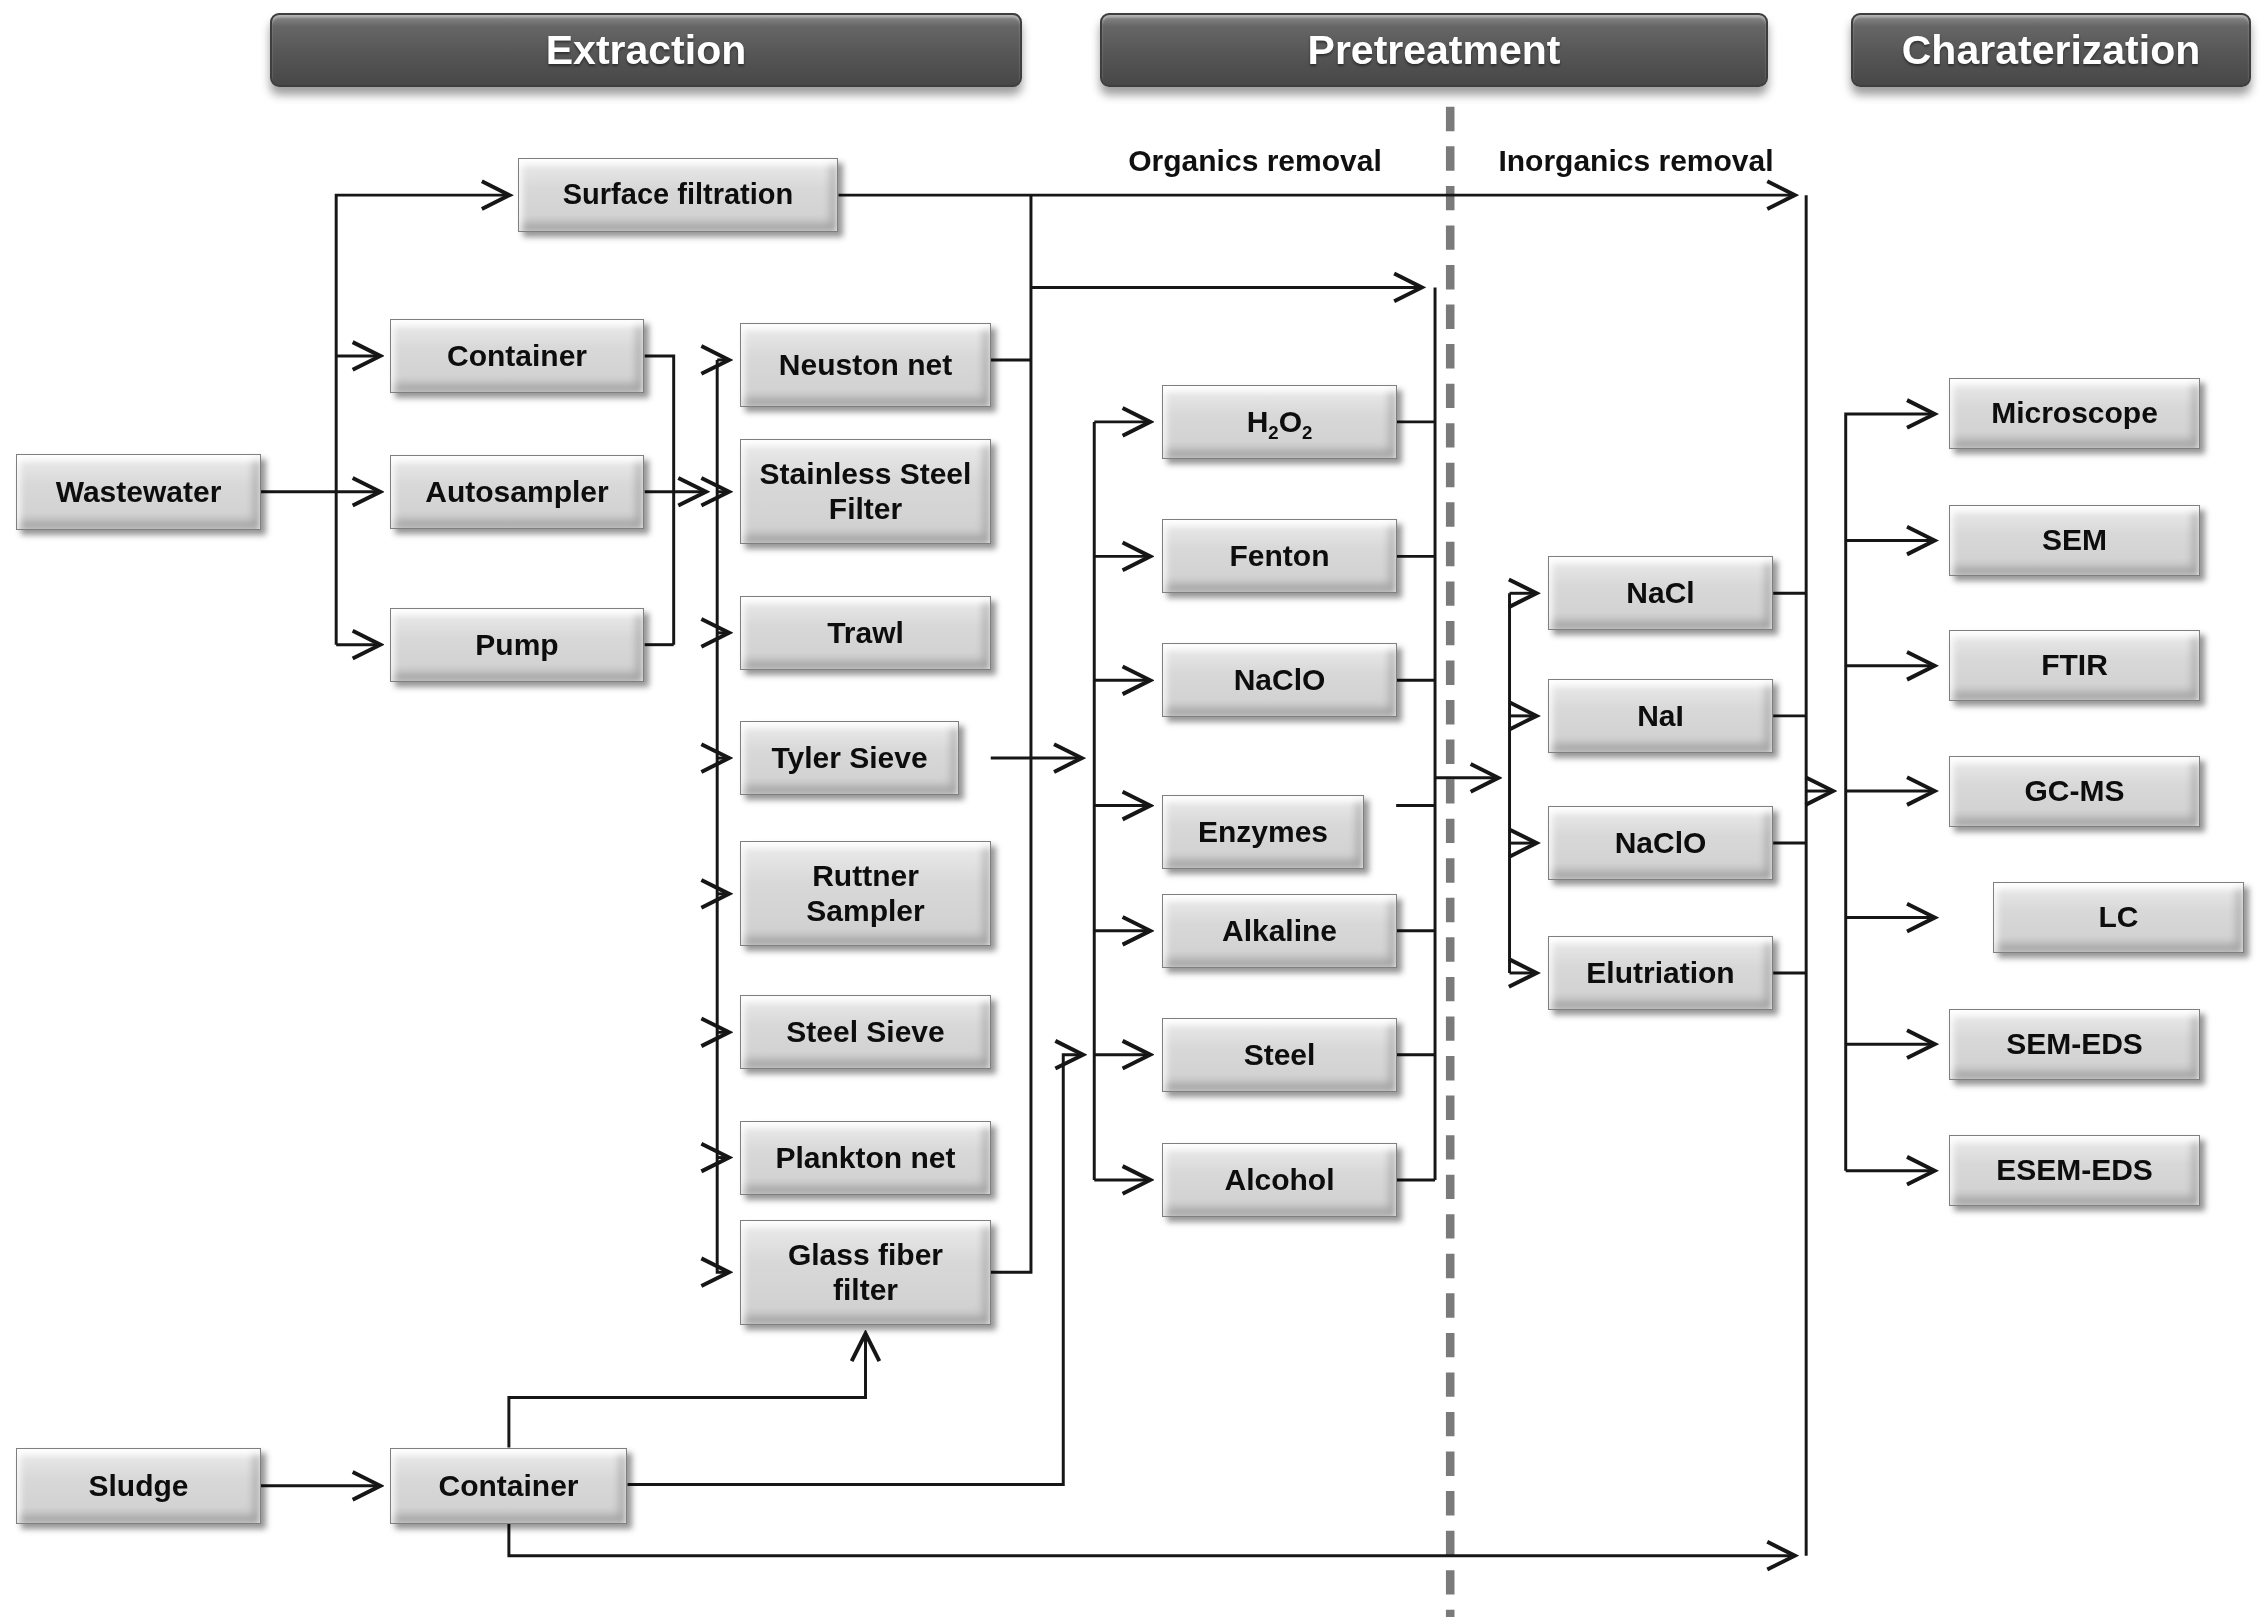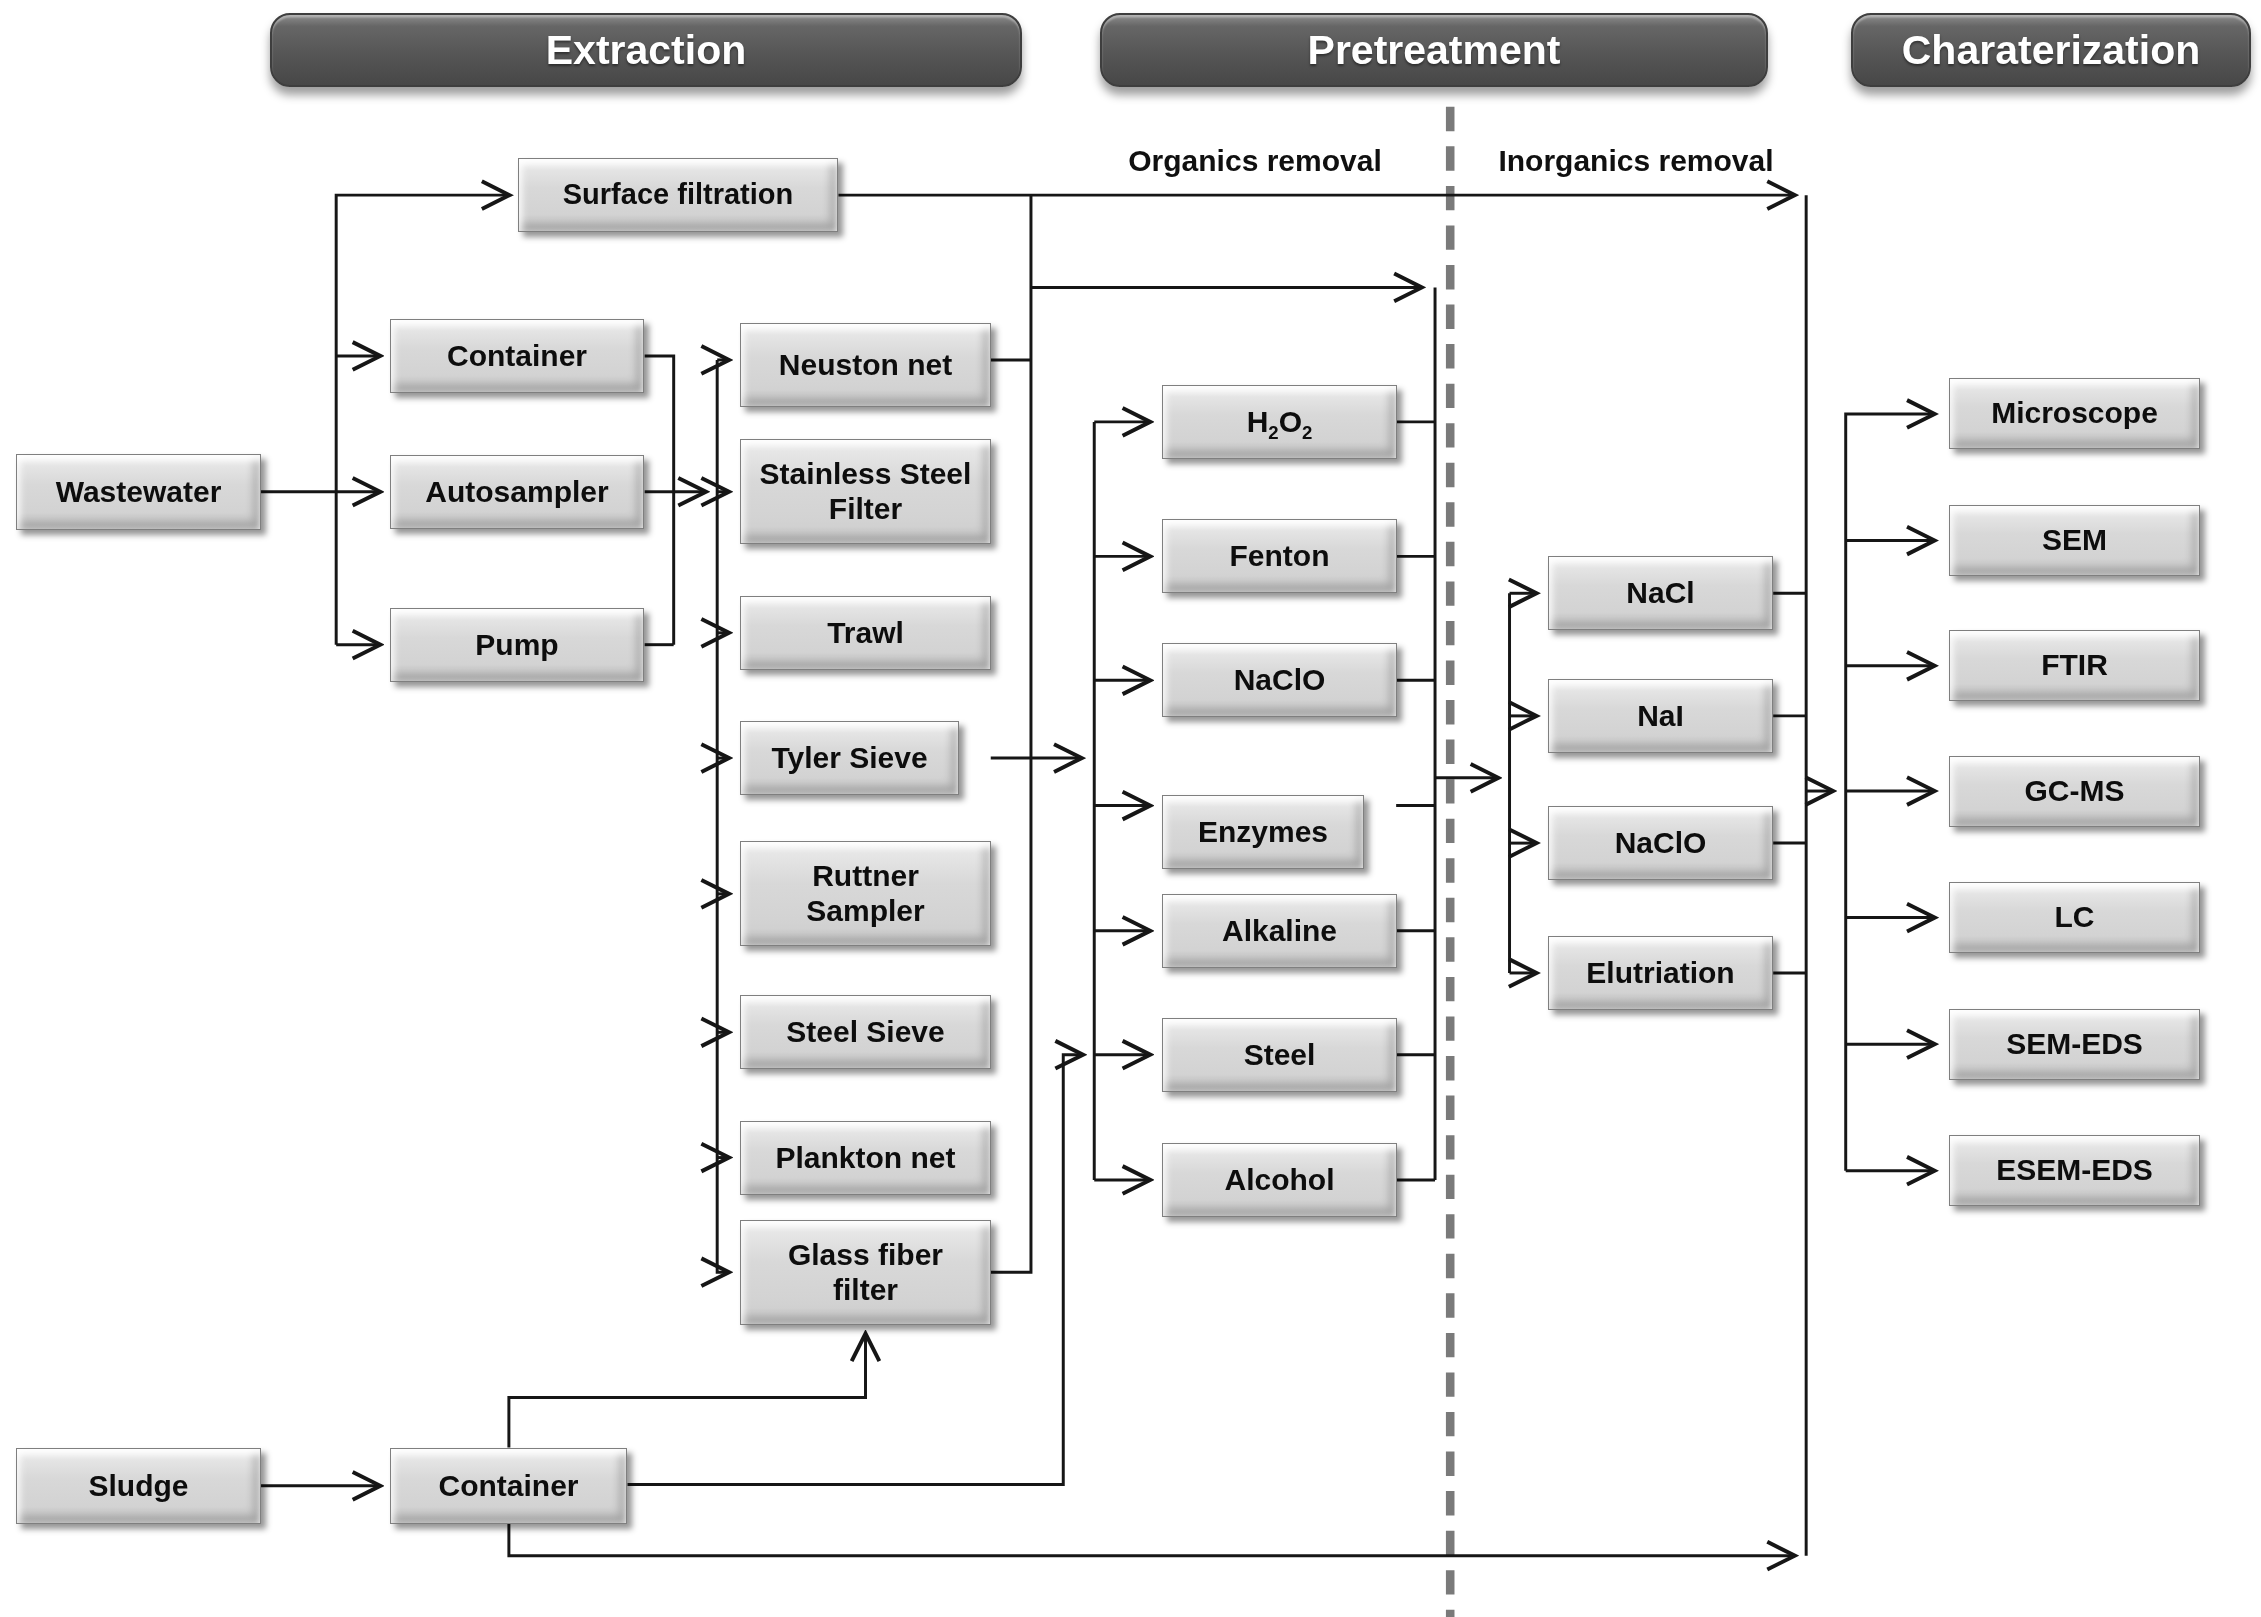--- a/index.html
+++ b/index.html
@@ -8,21 +8,21 @@
     --line:#161616; --divider:#7a7a7a;
   }
   *{margin:0;padding:0;box-sizing:border-box;}
   html,body{background:var(--canvas-bg);}
   body{font-family:"Liberation Sans",sans-serif;}
   #canvas{position:relative;width:2261px;height:1617px;background:var(--canvas-bg);overflow:hidden;}
 
   .hdr{
     position:absolute;display:flex;align-items:center;justify-content:center;
     background:linear-gradient(180deg,#8d8d8d 0%,#666666 16%,var(--header-bg) 55%,#474747 100%);
-    border:2px solid #3e3e3e;border-radius:20px;color:var(--header-text);
+    border:2px solid #3e3e3e;border-radius:9px;color:var(--header-text);
     font-size:41px;font-weight:bold;letter-spacing:0;
     box-shadow:0 8px 9.2px rgba(0,0,0,.38), inset 0 2.6px 2px rgba(255,255,255,.35);
     text-shadow:0 2px 2.6px rgba(0,0,0,.45);
   }
 
   .nd{
     position:absolute;display:flex;align-items:center;justify-content:center;
     text-align:center;background:linear-gradient(180deg,#ececec 0%,#d8d8d8 40%,var(--node-bg) 75%,#cccccc 100%);
     border:1.3px solid var(--node-border);color:var(--node-text);
     font-size:30px;font-weight:bold;line-height:1.16;padding:0 15px;
@@ -166,20 +166,20 @@
 
   <div class="nd" style="left:1548px;top:556px;width:225px;height:74px">NaCl</div>
   <div class="nd" style="left:1548px;top:679px;width:225px;height:74px">NaI</div>
   <div class="nd" style="left:1548px;top:806px;width:225px;height:74px">NaClO</div>
   <div class="nd" style="left:1548px;top:936px;width:225px;height:74px">Elutriation</div>
 
   <div class="nd" style="left:1949px;top:378px;width:251px;height:71px">Microscope</div>
   <div class="nd" style="left:1949px;top:505px;width:251px;height:71px">SEM</div>
   <div class="nd" style="left:1949px;top:630px;width:251px;height:71px">FTIR</div>
   <div class="nd" style="left:1949px;top:756px;width:251px;height:71px">GC-MS</div>
-  <div class="nd" style="left:1949px;top:882px;width:251px;height:71px">LC</div>
+  <div class="nd" style="left:1993px;top:882px;width:251px;height:71px">LC</div>
   <div class="nd" style="left:1949px;top:1009px;width:251px;height:71px">SEM-EDS</div>
   <div class="nd" style="left:1949px;top:1135px;width:251px;height:71px">ESEM-EDS</div>
 
   <div class="nd" style="left:390px;top:1448px;width:237px;height:76px">Container</div>
 
 </div>
 
 
 </body></html>

